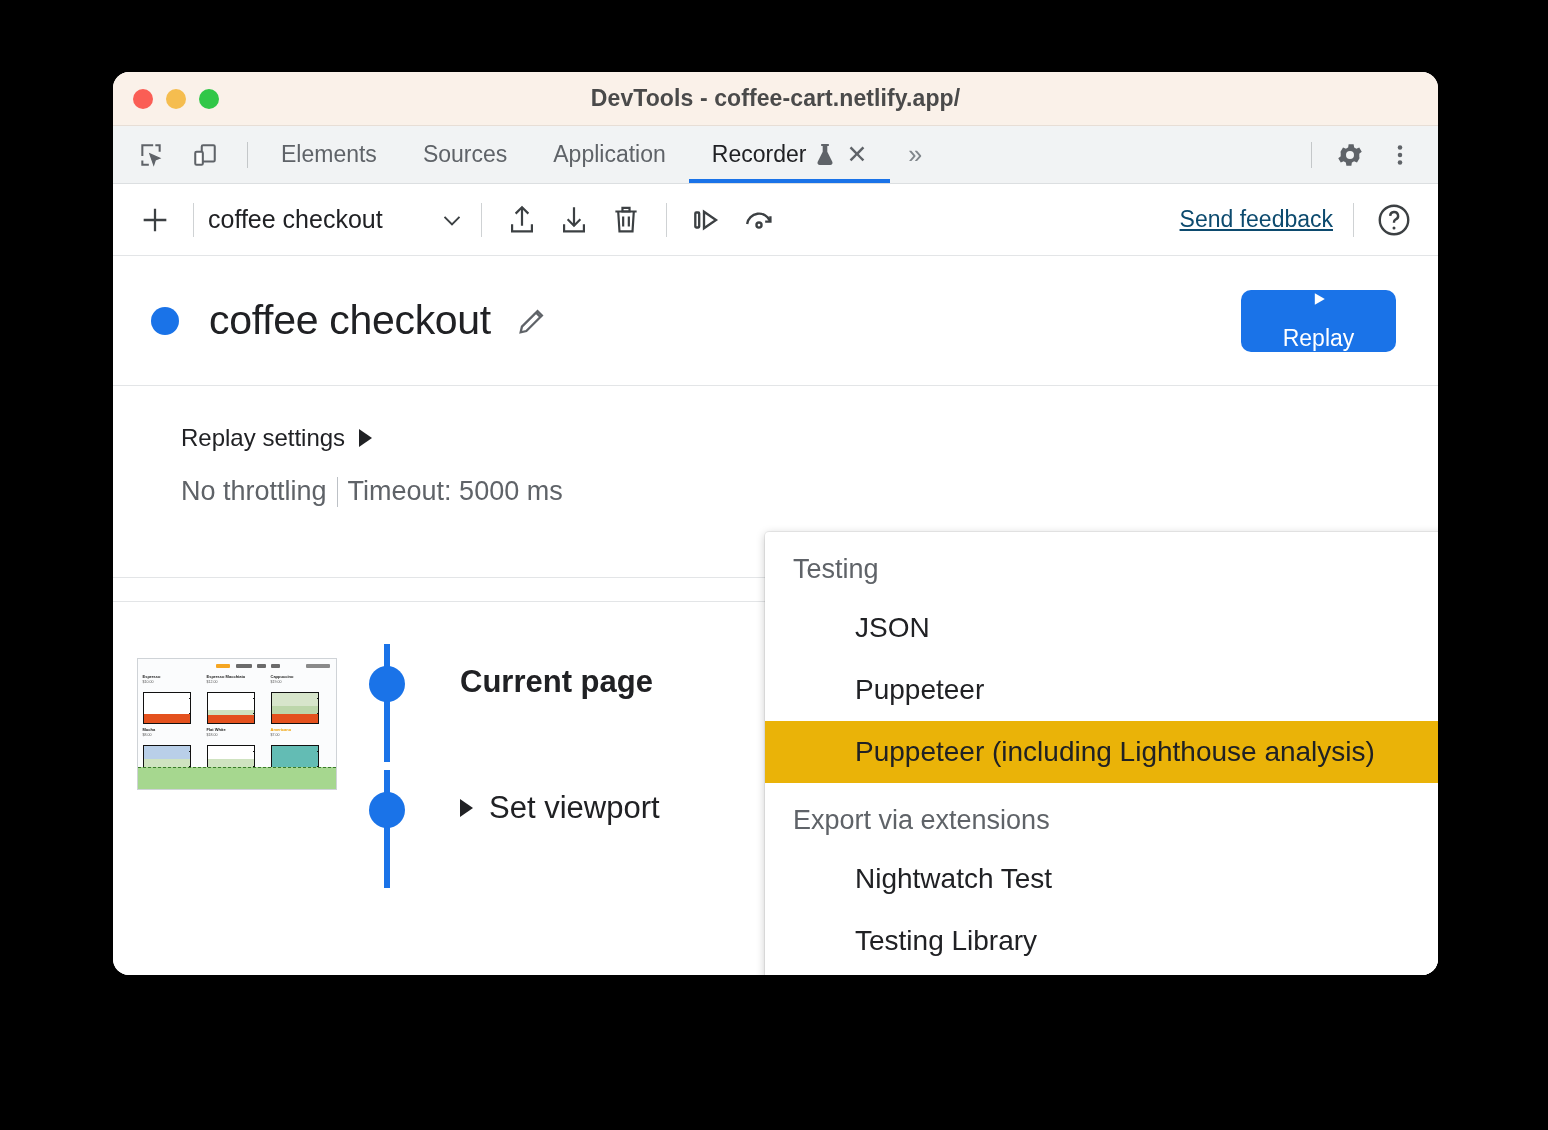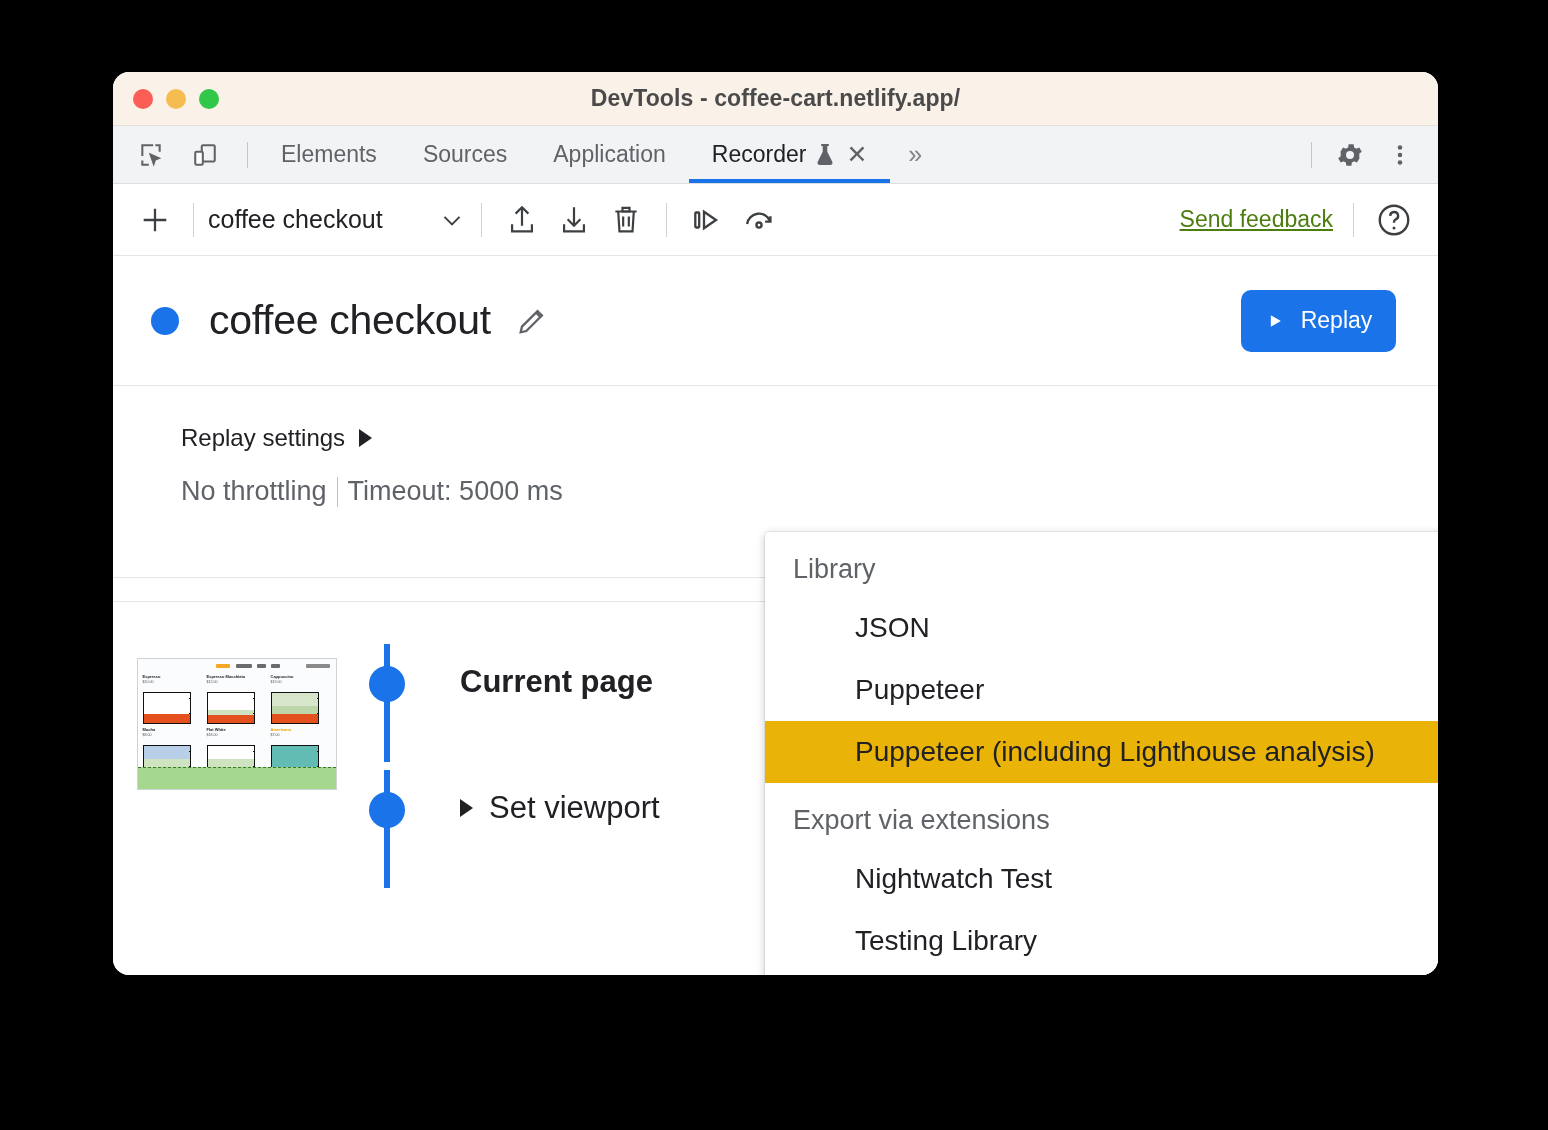--- a/index.html
+++ b/index.html
@@ -81,21 +81,21 @@
     display: flex; align-items: center;
     padding: 0 18px;
   }
   .plus-btn { width: 48px; height: 48px; display:flex; align-items:center; justify-content:center; cursor:pointer; }
   .v-div { width: 1px; height: 34px; background: #cfd2d4; margin: 0 14px; }
   .rec-name { font-size: 25px; color: #202124; }
   .rec-chev { margin-left: 54px; display:flex; align-items:center; cursor:pointer; }
   .tool-btn { width: 52px; height: 52px; display:flex; align-items:center; justify-content:center; cursor:pointer; }
   .spacer { flex: 1; }
   .send-feedback {
-    font-size: 23px; color: #4d7c0f;
+    font-size: 23px; color: #0c4a6e;
     text-decoration: underline; cursor: pointer; margin-right: 6px;
   }
 
   
   .rec-body { position: relative; height: 721px; background: #fff; overflow: hidden; }
 
   .rec-header-row {
     height: 130px;
     display: flex; align-items: center;
     padding-left: 38px;
@@ -103,21 +103,21 @@
     position: relative;
   }
   .dot-blue { width: 28px; height: 28px; border-radius: 50%; background: #1a73e8; flex: none; }
   .rec-title { font-size: 41px; color: #202124; margin-left: 30px; letter-spacing: -.3px; }
   .pencil { margin-left: 24px; cursor: pointer; display:flex; }
   .replay-btn {
     position: absolute; right: 42px; top: 50%; transform: translateY(-50%);
     height: 62px; min-width: 155px;
     border-radius: 10px; background: #1a73e8; color: #fff;
     display: flex; align-items: center; justify-content: center; gap: 16px;
-    font-size: 23px; cursor: pointer; padding: 0 22px;
+    font-size: 23px; cursor: pointer; padding: 0 22px; flex-direction: column;
   }
 
   .settings-row { padding: 38px 0 0 68px; border-bottom: 1px solid #e3e5e7; height: 192px; }
   .replay-settings {
     display: flex; align-items: center; gap: 14px;
     font-size: 24px; color: #202124; cursor: pointer; width: max-content;
   }
   .tri { width:0;height:0;border-left:13px solid #202124;border-top:9px solid transparent;border-bottom:9px solid transparent; }
   .throttle-line { display: flex; align-items: center; gap: 10px; margin-top: 24px; font-size: 27px; color: #5f6368; }
   .thin-div { width: 1px; height: 30px; background: #bdc1c6; }
@@ -452,21 +452,21 @@
           </div>
           <div class="dots-menu">
               <i></i>
               <i></i>
               <i></i>
             </div>
         </div>
       </div>
 
       <div class="menu">
-        <div class="menu-group-title">Library</div>
+        <div class="menu-group-title">Testing</div>
         <div class="menu-item">JSON</div>
         <div class="menu-item">Puppeteer</div>
         <div class="menu-item highlight">Puppeteer (including Lighthouse analysis)</div>
 
         <div class="menu-group-title">Export via extensions</div>
         <div class="menu-item">Nightwatch Test</div>
         <div class="menu-item">Testing Library</div>
 
       </div>
 

